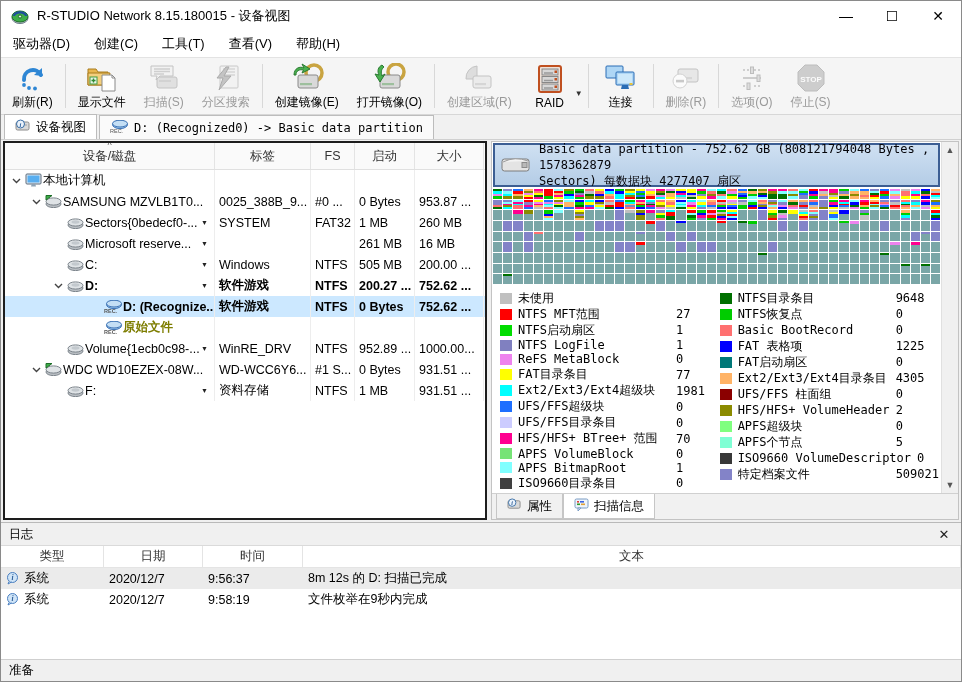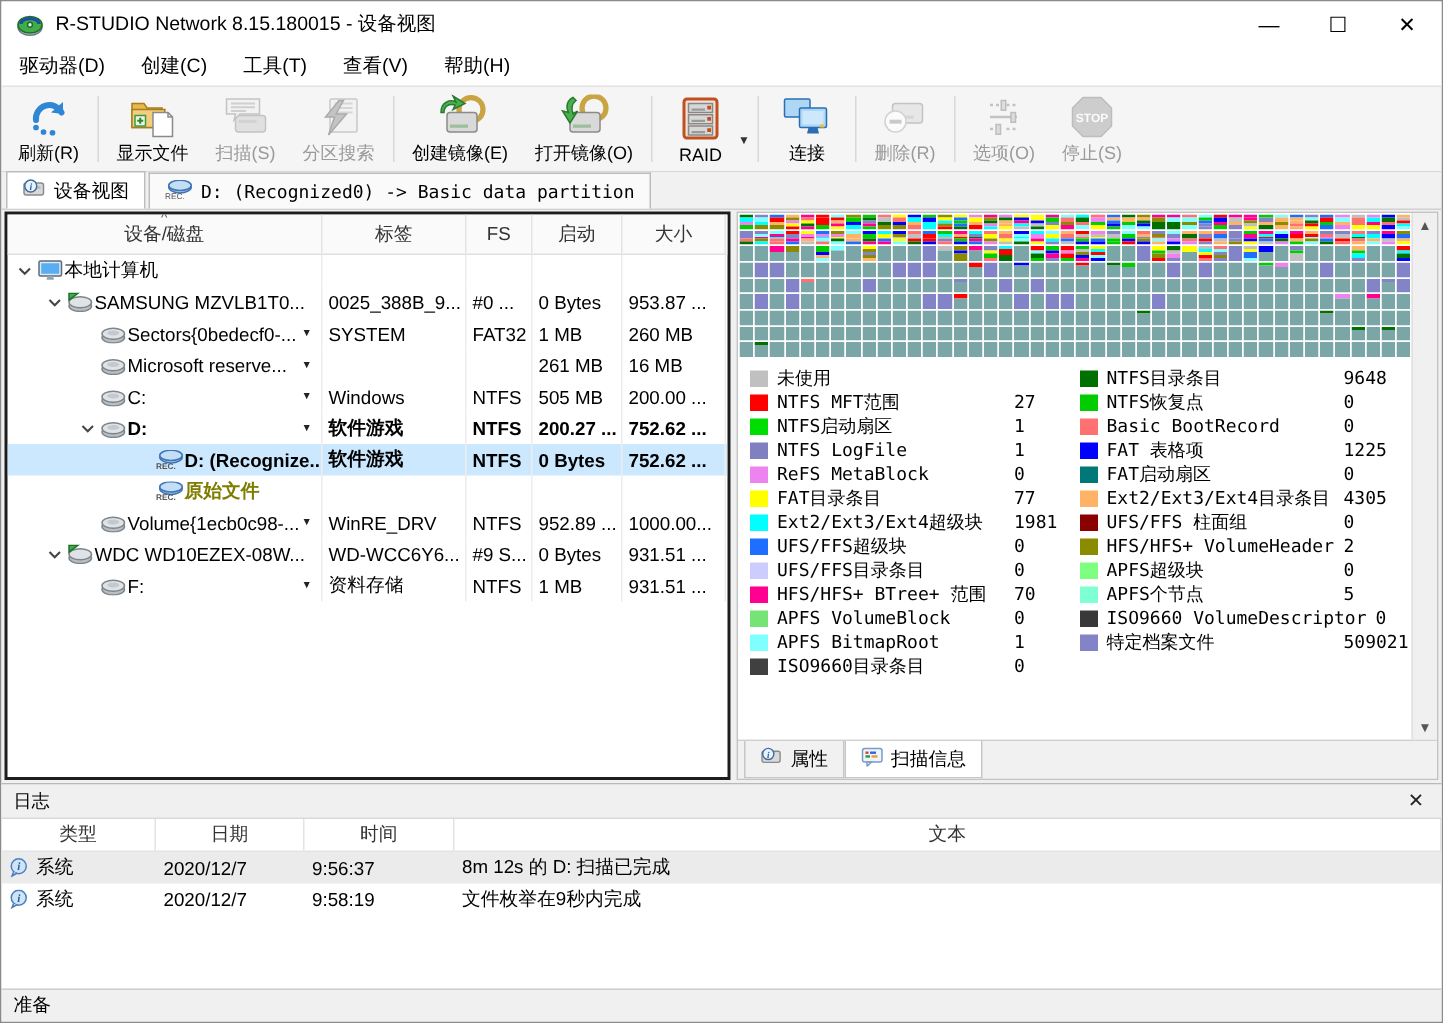--- a/index.html
+++ b/index.html
@@ -187,20 +187,30 @@
           <svg width="34" height="30" viewBox="0 0 34 30">
             <circle cx="24" cy="9" r="8" fill="none" stroke="#c9a441" stroke-width="3.5"></circle>
             <rect x="8" y="12" width="20" height="13" rx="2" fill="#d9d9d9" stroke="#8a8a8a"></rect>
             <rect x="10" y="20" width="12" height="2.2" fill="#9dbf9d"></rect>
             <path d="M10 2 C6 4 5 8 7 12 L3 11 L8 19 L13 11 L10 13 C8.5 9 9.5 6 12 4 Z" fill="#49b04f" stroke="#2a7a31"></path>
           </svg>
         </div>
         <div class="tlabel">打开镜像(O)</div>
       </div>
       <div class="tsep"></div>
+      <div class="tbtn disabled">
+        <div class="ticon">
+          <svg width="32" height="30" viewBox="0 0 32 30">
+            <path d="M14 3 A12 12 0 0 0 3 16 L14 16 Z" fill="#c9c9c9" stroke="#9a9a9a"></path>
+            <rect x="10" y="13" width="18" height="12" rx="2" fill="#e3e3e3" stroke="#9a9a9a"></rect>
+            <rect x="12" y="20" width="11" height="2.2" fill="#bdbdbd"></rect>
+          </svg>
+        </div>
+        <div class="tlabel">创建区域(R)</div>
+      </div>
       <div class="tbtn">
         <div class="ticon">
           <svg width="30" height="30" viewBox="0 0 30 30">
             <rect x="4" y="2" width="22" height="26" rx="2" fill="#f0e2d8" stroke="#c05020" stroke-width="2"></rect>
             <rect x="7" y="5" width="16" height="6" fill="#d7d7d7" stroke="#888"></rect>
             <rect x="7" y="12.5" width="16" height="6" fill="#d7d7d7" stroke="#888"></rect>
             <rect x="7" y="20" width="16" height="6" fill="#d7d7d7" stroke="#888"></rect>
             <path d="M9 9 H18 M9 16.5 H18 M9 24 H18" stroke="#9a9a9a" stroke-width="1.5"></path>
             <rect x="19.5" y="6.5" width="2.5" height="2.5" fill="#c05020"></rect>
             <rect x="19.5" y="14" width="2.5" height="2.5" fill="#c05020"></rect>
@@ -487,21 +497,21 @@
               <span class="iconbox">
                 <svg width="17" height="13" viewBox="0 0 17 13">
                   <ellipse cx="8.5" cy="9" rx="7.5" ry="3.6" fill="#b9bec3" stroke="#7d858c"></ellipse>
                   <ellipse cx="8.5" cy="6.5" rx="7.5" ry="3.6" fill="#dfe3e6" stroke="#7d858c"></ellipse>
                   <path d="M1 5 L1 0.5 L7 0.5 Z" fill="#3fae49" stroke="#1d6e28"></path>
                 </svg>
               </span>
               <span class="nm">WDC WD10EZEX-08W...</span>
             </div>
             <div class="td" style="width:96px;flex:0 0 96px">WD-WCC6Y6...</div>
-            <div class="td" style="width:44px;flex:0 0 44px">#9 S...</div>
+            <div class="td" style="width:44px;flex:0 0 44px">#1 S...</div>
             <div class="td" style="width:60px;flex:0 0 60px">0 Bytes</div>
             <div class="td" style="width:69px;flex:0 0 69px">931.51 ...</div>
           </div>
           <div class="tree-row">
             <div class="td name" style="width:210px;flex:0 0 210px">
               <span style="width:46px;flex:0 0 46px"></span>
               <span class="chev"></span>
               <span class="iconbox">
                 <svg width="17" height="12" viewBox="0 0 17 12">
                   <ellipse cx="8.5" cy="8" rx="7.5" ry="3.6" fill="#b9bec3" stroke="#7d858c"></ellipse>
@@ -515,20 +525,33 @@
             <div class="td" style="width:96px;flex:0 0 96px">资料存储</div>
             <div class="td" style="width:44px;flex:0 0 44px">NTFS</div>
             <div class="td" style="width:60px;flex:0 0 60px">1 MB</div>
             <div class="td" style="width:69px;flex:0 0 69px">931.51 ...</div>
           </div>
         </div>
     </div>
 
     <div class="rpanel">
       <div class="rcontent">
+        <div class="info-box">
+          <span>
+            <svg width="30" height="22" viewBox="0 0 30 22">
+              <rect x="1" y="6" width="27" height="12" rx="2.5" fill="#e4e4e4" stroke="#7c7c7c"></rect>
+              <path d="M2 9 Q14 3 27 8" fill="#f4f4f4" stroke="#9a9a9a"></path>
+              <rect x="21" y="9.5" width="5" height="5" fill="#b9b9b9" stroke="#8a8a8a"></rect>
+            </svg>
+          </span>
+          <span class="itext">
+            <span>Basic data partition - 752.62 GB (808121794048 Bytes , 1578362879</span><br>
+            <span>Sectors) 每数据块 4277407 扇区</span>
+          </span>
+        </div>
         <div class="blockmap" id="blockmap">
             <div class="map-row">
               <div class="map-cell">
                 <div style="flex:1;background:#007000"></div>
                 <div style="flex:1;background:#00ffff"></div>
                 <div style="flex:1;background:#ee82ee"></div>
                 <div style="flex:1;background:#00cc00"></div>
               </div>
               <div class="map-cell">
                 <div style="flex:1;background:#8383c8"></div>

